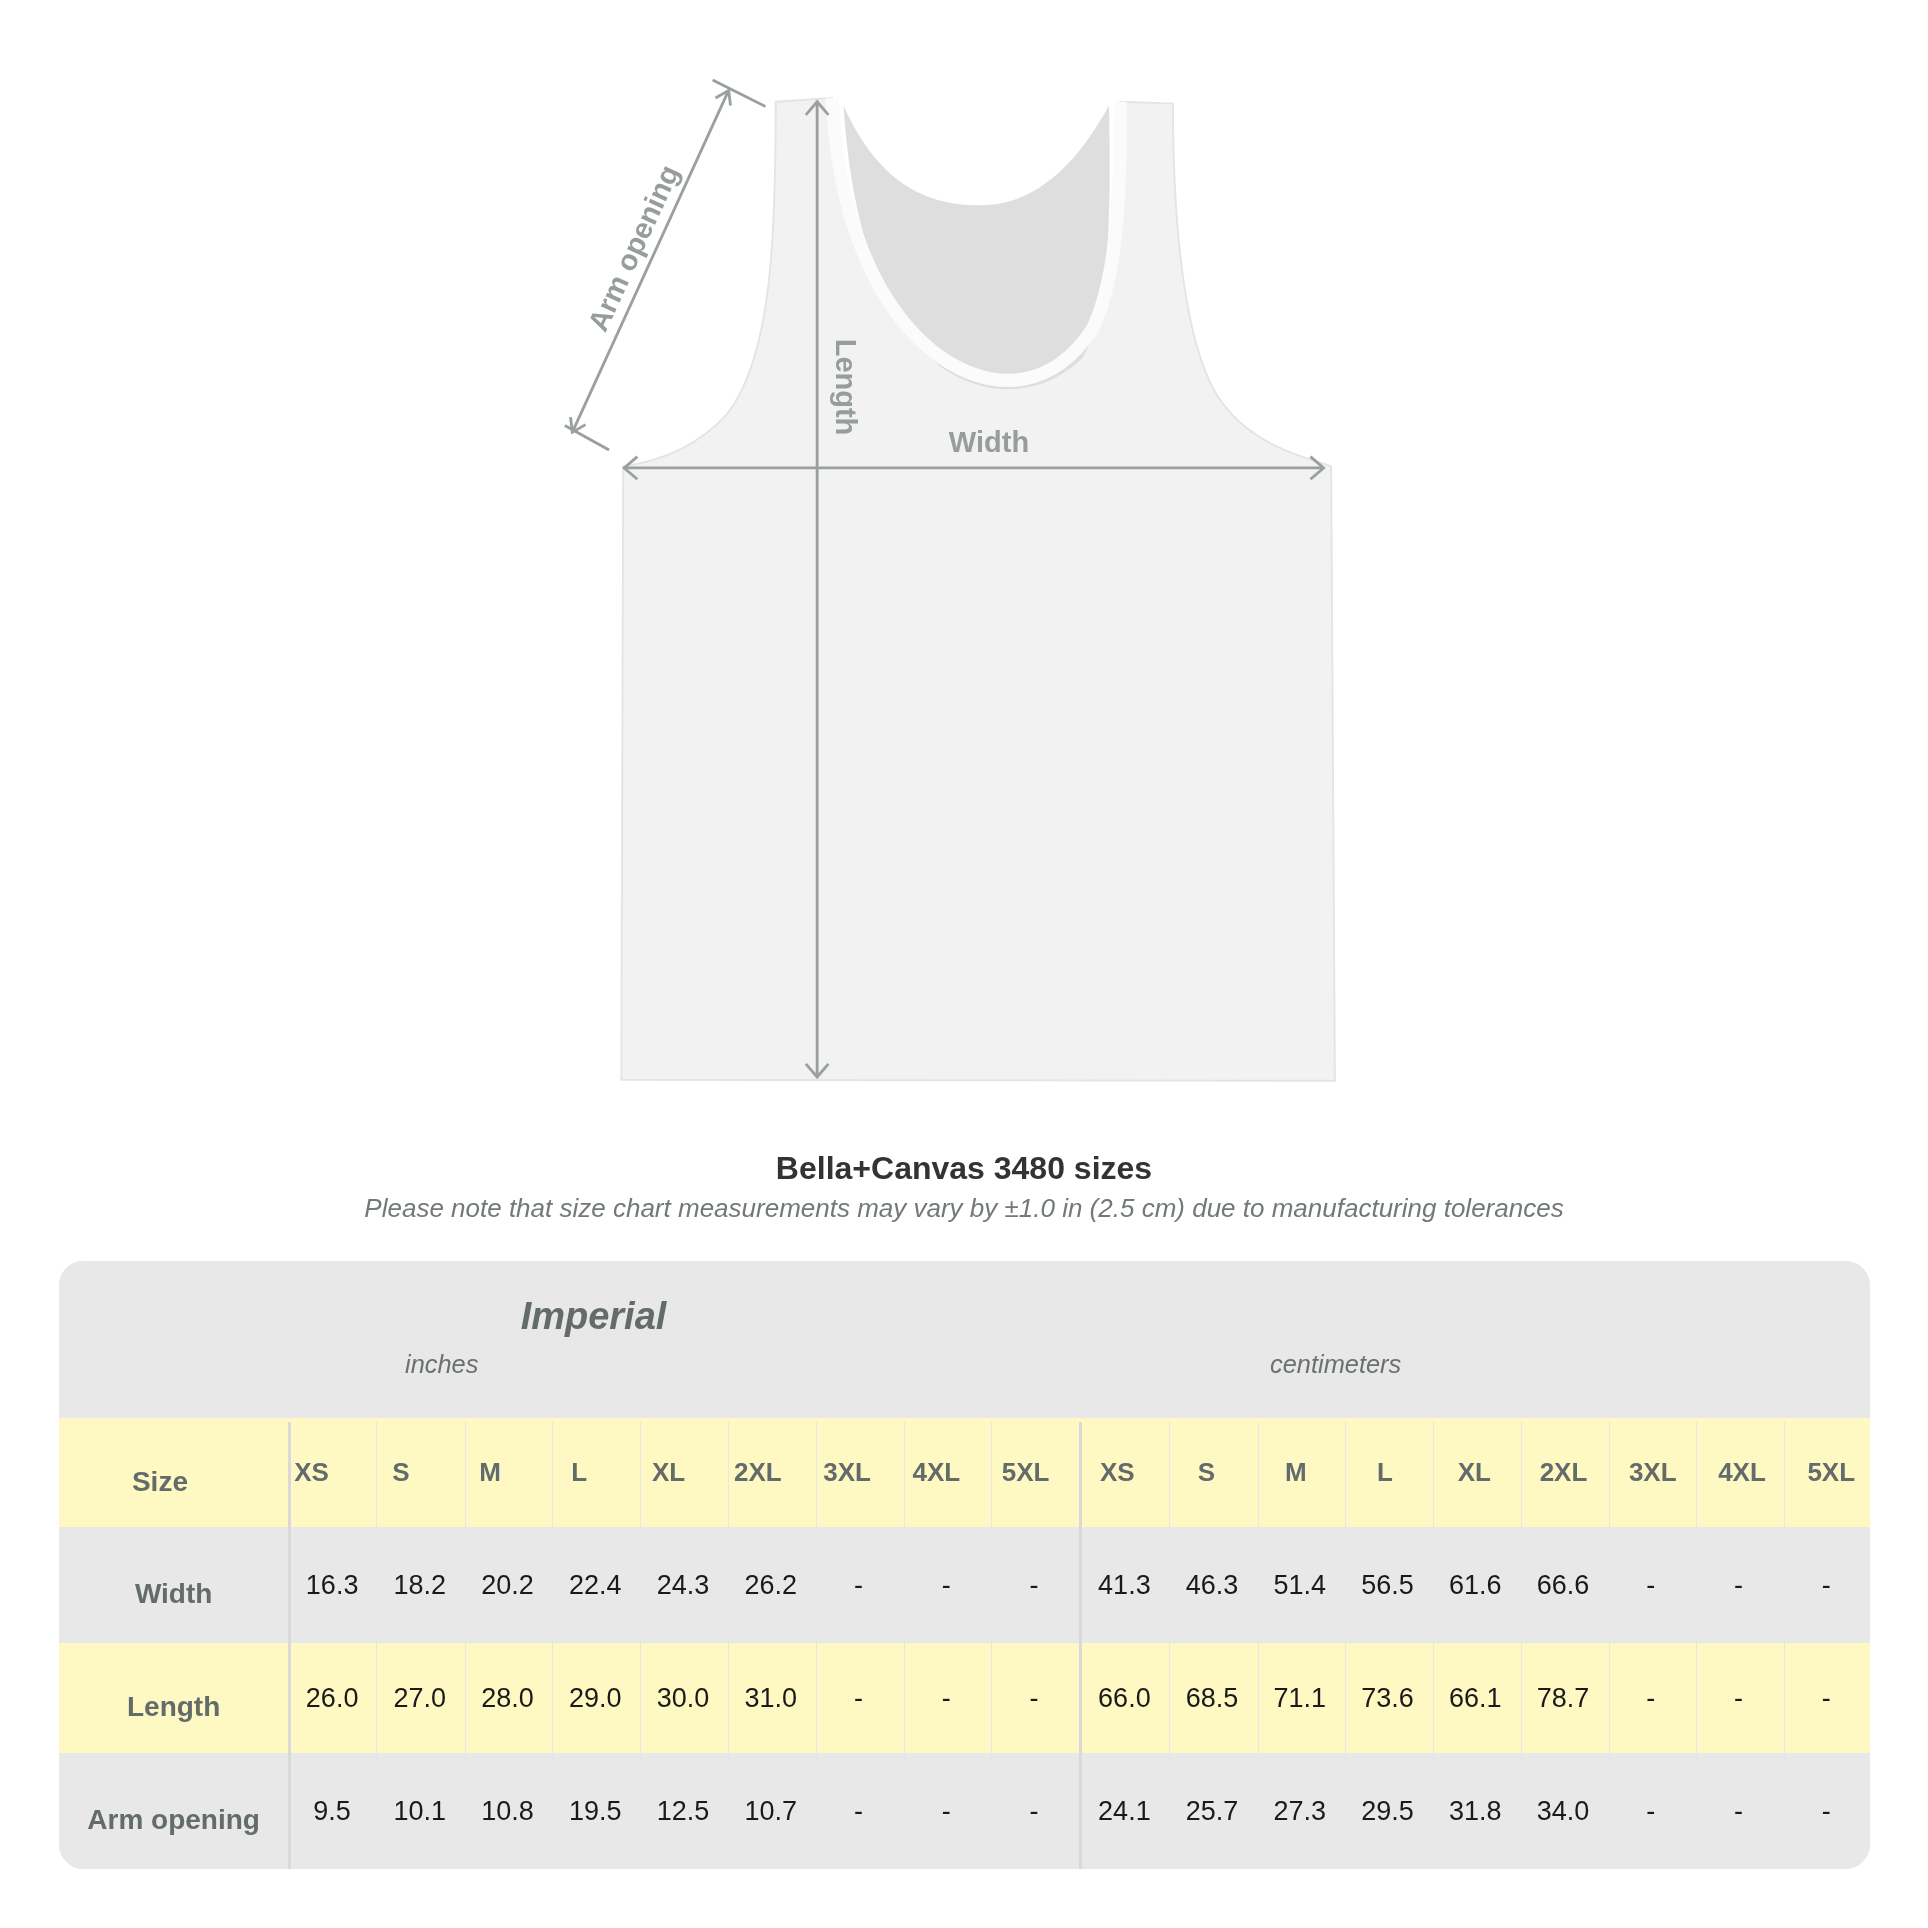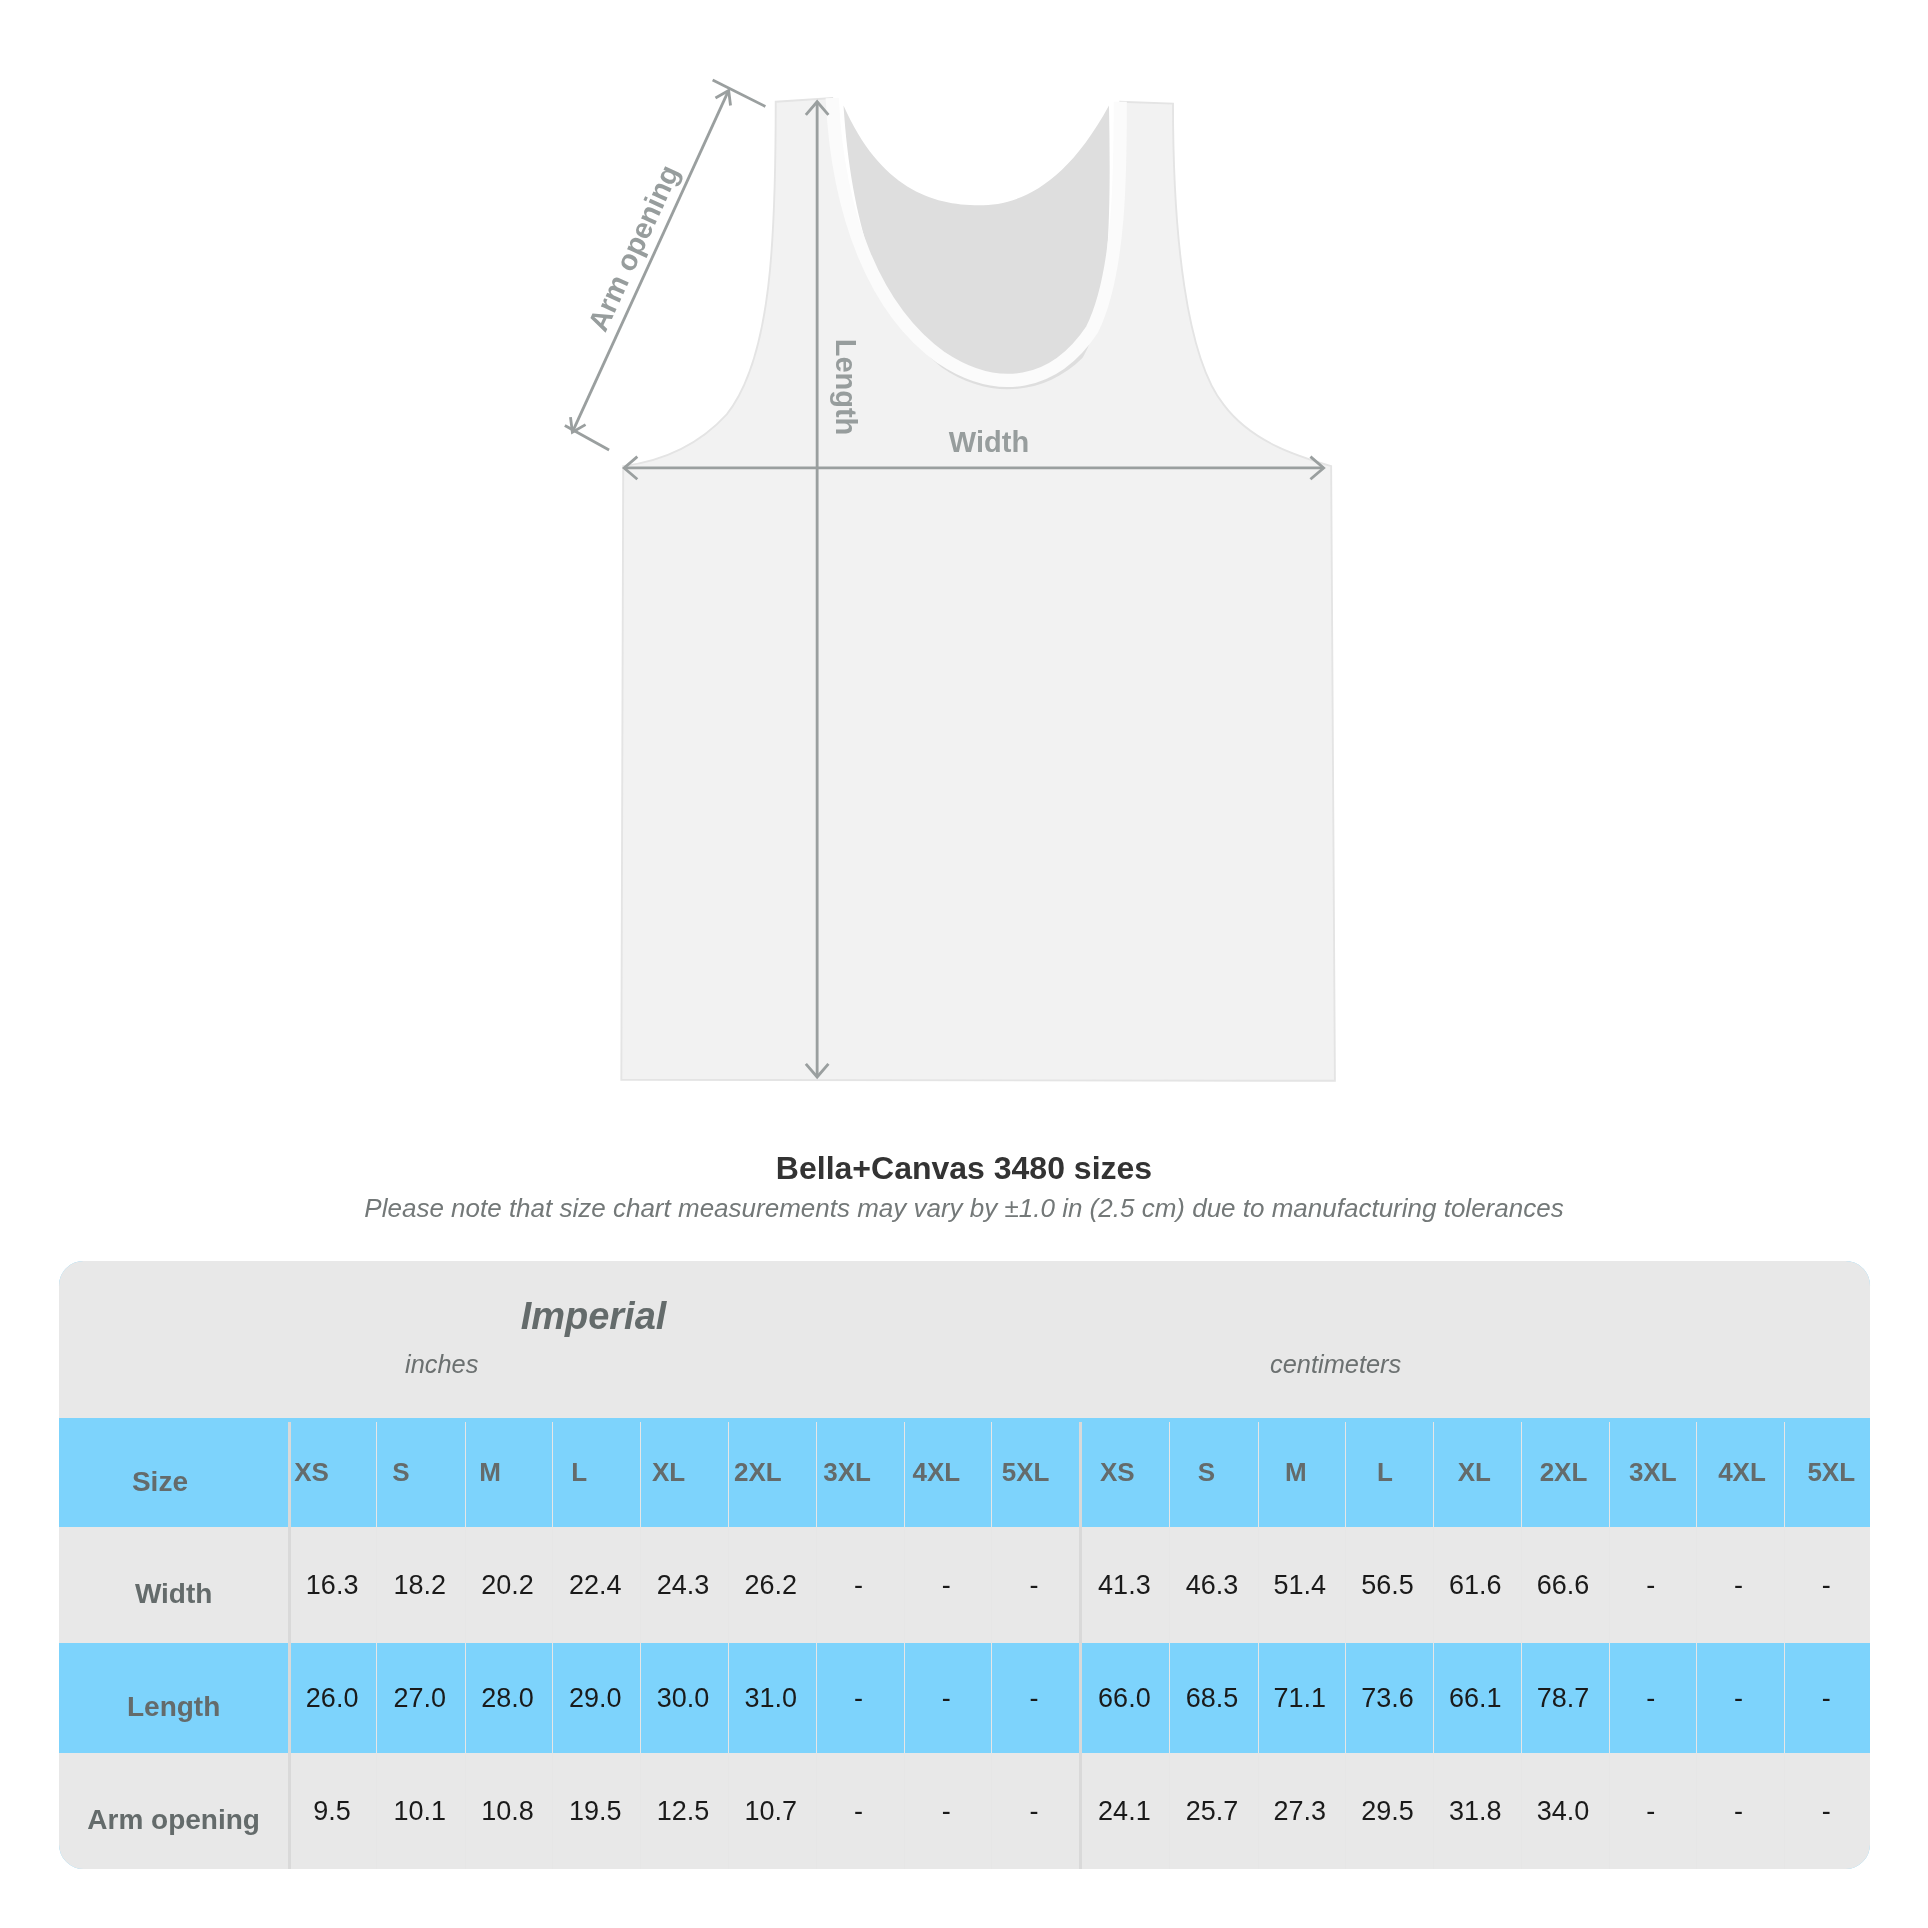--- a/index.html
+++ b/index.html
@@ -18,21 +18,21 @@
                transform: rotate(-65.4deg); transform-origin: 50% 50%; line-height: 34px; }
 
   
   #title { position: absolute; left: 0; width: 1928px; top: 1142px; text-align: center;
            font-size: 32px; font-weight: bold; color: #333333; line-height: 53px; }
   #subtitle { position: absolute; left: 0; width: 1928px; top: 1192px; text-align: center;
               font-size: 26px; font-style: italic; color: #737878; line-height: 32px; }
 
   
   #size-table { position: absolute; left: 59px; top: 1261px; width: 1811px; height: 608px;
-                border-radius: 24.5px; overflow: hidden; background: #7dd3fc; }
+                border-radius: 24.5px; overflow: hidden; background: #fef9c3; }
   .band { position: absolute; left: 0; width: 1811px; background: #e8e8e8; }
   #band-header { top: 0; height: 157px; }
   #band-width { top: 266px; height: 116px; }
   #band-arm { top: 492px; height: 116px; }
 
   .group-title { position: absolute; font-size: 38px; font-weight: bold; font-style: italic;
                  color: #646b6b; text-align: center; width: 377px; line-height: 43px; }
   .group-sub { position: absolute; font-size: 25.4px; font-style: italic; color: #6b7070;
                text-align: left; width: 377px; line-height: 30px; }
   #imperial-title { left: 346px; top: 34px; }

